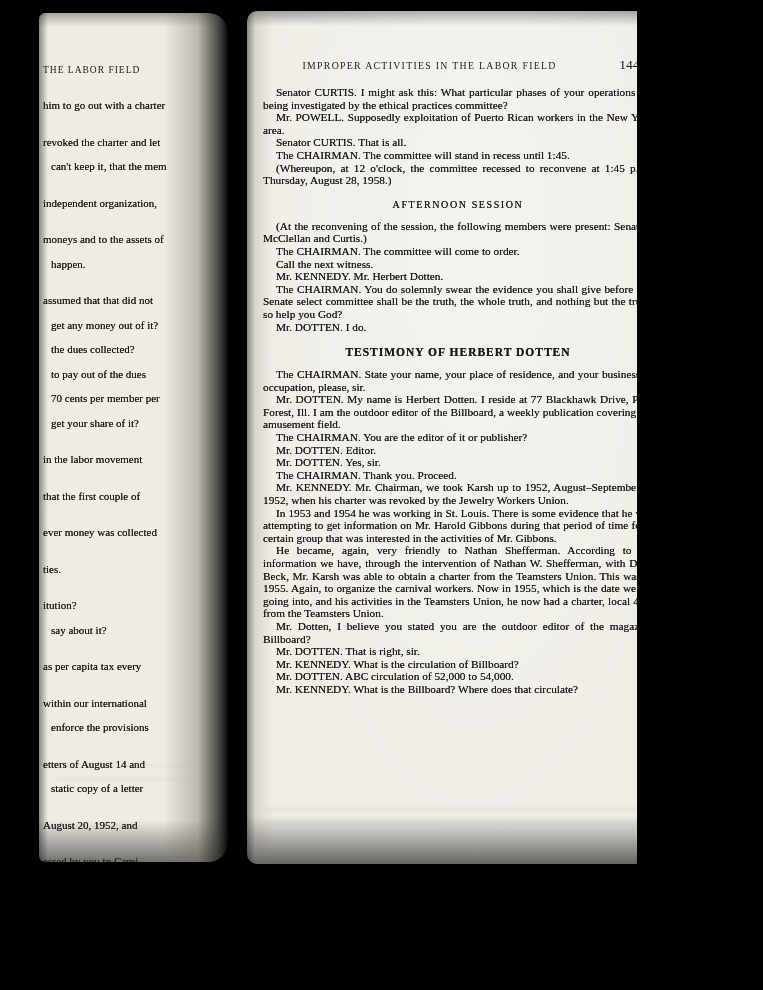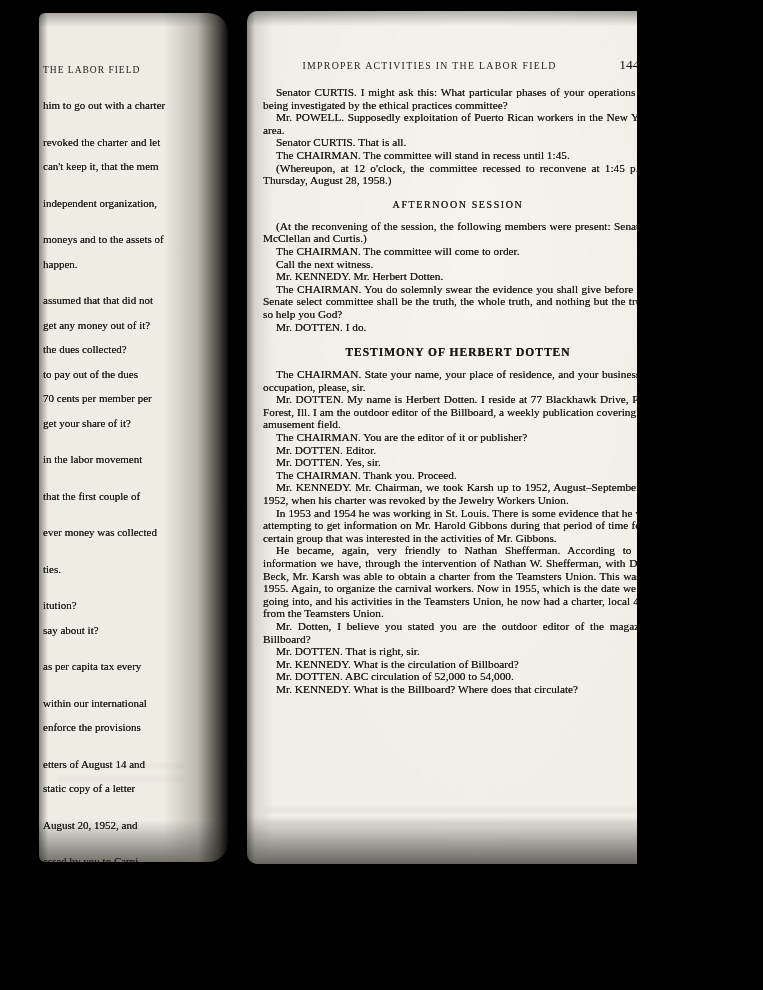--- a/index.html
+++ b/index.html
@@ -43,21 +43,21 @@
     white-space: nowrap;
     color: #222019;
   }
   .frag {
     font-size: 11px;
     line-height: 12.5px;
     white-space: nowrap;
     text-shadow: 0 0 .4px #33302a;
     margin-top: 24px;
   }
-  .g1 { margin-top: 12px; }
+  .g1 { margin-top: 12px; padding-left: 8px; }
   .g2 { }
 
   
   .right-page {
     position: absolute;
     left: 247px;
     top: 11px;
     width: 458px;
     height: 853px;
     border-radius: 10px 6px 6px 10px;

